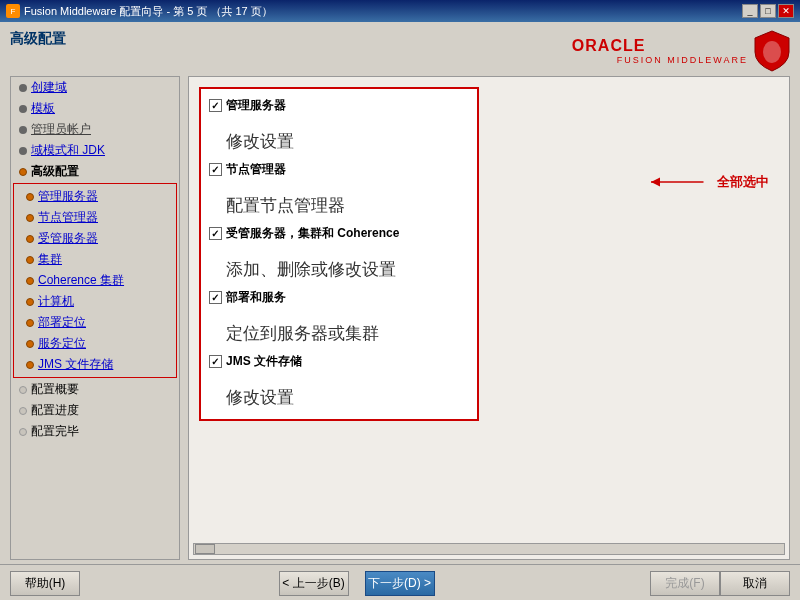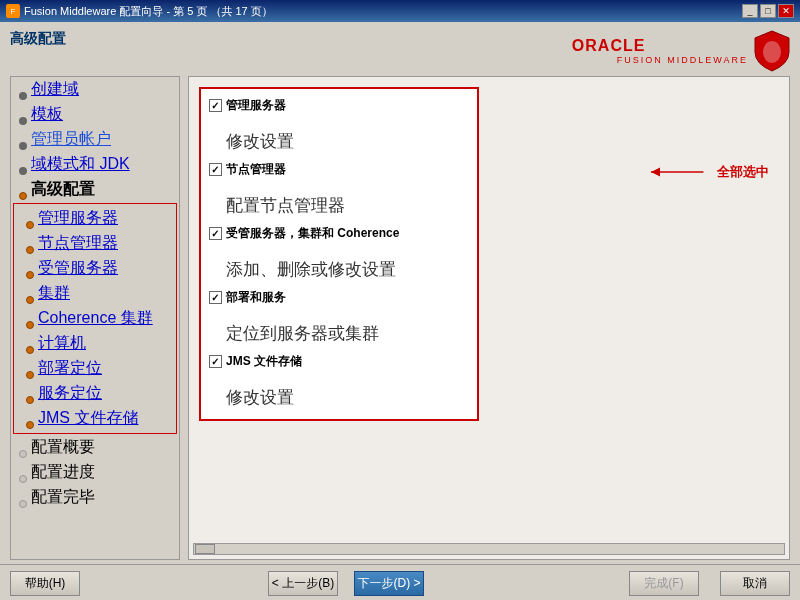--- a/index.html
+++ b/index.html
@@ -110,24 +110,24 @@
     
     .sidebar {
       width: 170px;
       background: #d4d0c8;
       flex-shrink: 0;
       border: 1px solid #999;
       overflow: hidden;
     }
     .sidebar-item {
       display: flex;
-      align-items: flex-end;
+      align-items: center;
       padding: 2px 4px 2px 8px;
       cursor: pointer;
-      font-size: 16px;
+      font-size: 12px;
       color: #000;
       gap: 4px;
     }
     .sidebar-item.active {
       background: #d4d0c8;
       font-weight: bold;
     }
     .sidebar-dot {
       width: 8px;
       height: 8px;
@@ -197,21 +197,21 @@
       font-size: 17px;
       color: #333;
       padding-left: 17px;
       margin-top: 16px;
     }
 
     
     .annotation {
       position: absolute;
       right: 20px;
-      top: 85px;
+      top: 95px;
       display: flex;
       align-items: center;
       gap: 6px;
     }
     .annotation-text {
       color: #cc0000;
       font-size: 13px;
       font-weight: bold;
     }
     .arrow {
@@ -236,21 +236,21 @@
       cursor: pointer;
       min-width: 70px;
       text-align: center;
     }
     .btn-nav-group {
       display: flex;
       gap: 4px;
     }
     .btn-right-group {
       display: flex;
-      gap: 21px;
+      gap: 0;
       margin-left: 17px;
     }
     .btn.primary {
       background: linear-gradient(to bottom, #4a8ac4, #2a6aa4);
       color: white;
       border-color: #1a4a84;
       margin-left: 12px;
     }
   </style>
 </head>
@@ -295,21 +295,21 @@
         <span style="color:#0000cc;text-decoration:underline;">创建域</span>
       </div>
 
       <div class="sidebar-item">
         <div class="sidebar-dot"></div>
         <span style="color:#0000cc;text-decoration:underline;">模板</span>
       </div>
 
       <div class="sidebar-item">
         <div class="sidebar-dot"></div>
-        <span style="color:#1d4ed8;text-decoration:underline;">管理员帐户</span>
+        <span style="color:#404040;text-decoration:underline;">管理员帐户</span>
       </div>
 
       <div class="sidebar-item">
         <div class="sidebar-dot"></div>
         <span style="color:#0000cc;text-decoration:underline;">域模式和 JDK</span>
       </div>
 
       <div class="sidebar-item active">
         <div class="sidebar-dot active"></div>
         <span style="font-weight:bold;">高级配置</span>

